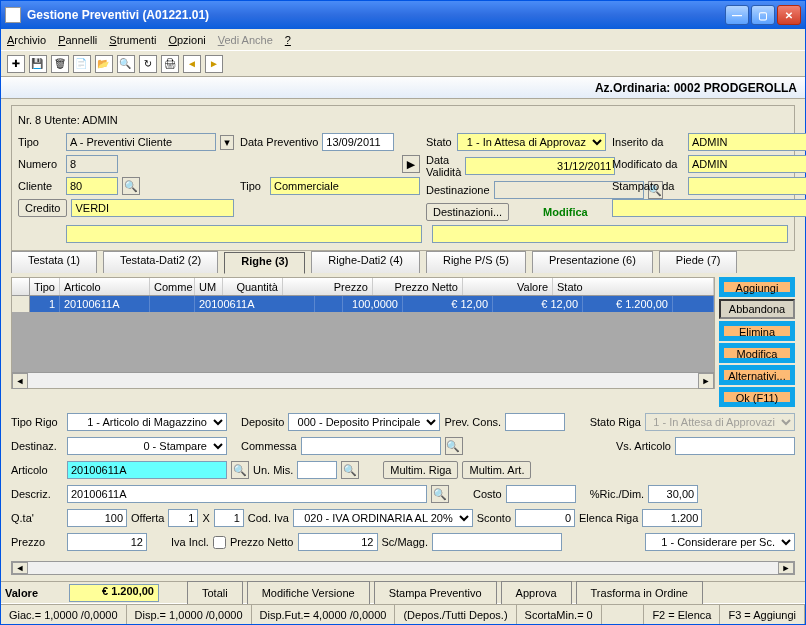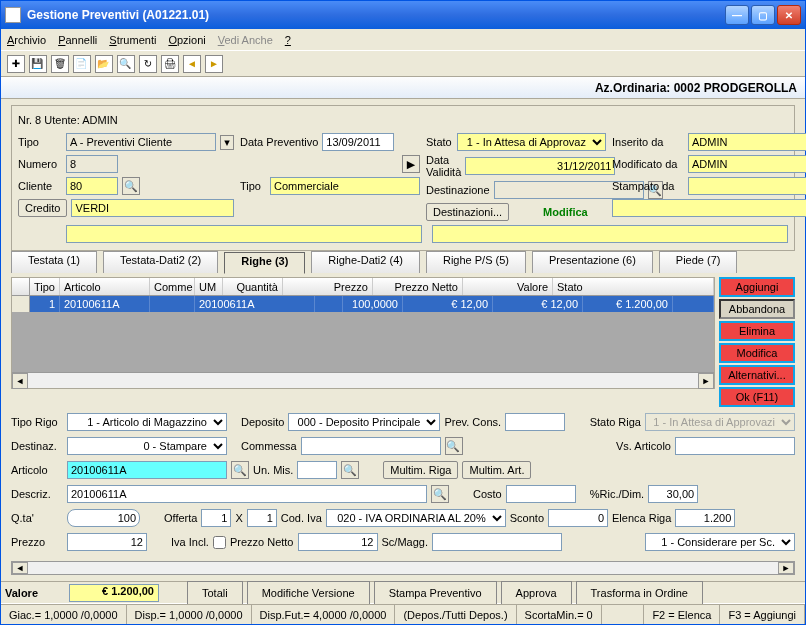--- a/index.html
+++ b/index.html
@@ -35,21 +35,21 @@
 .gridhdr { display:flex; background:linear-gradient(#fff,#e4e4e4); border-bottom:1px solid #999; height:18px; }
 .gridhdr .gc { border-right:1px solid #ccc; padding:0 4px; font-size:11px; display:flex; align-items:center; overflow:hidden; white-space:nowrap; }
 .gridbody { flex:1; background:#a9a9a9; overflow:hidden; }
 .gridrow { display:flex; height:16px; background:#316ac5; color:#fff; font-size:11px; }
 .gridrow .gc { border-right:1px solid rgba(255,255,255,0.2); padding:0 4px; display:flex; align-items:center; overflow:hidden; white-space:nowrap; }
 .gridhandle { width:18px; background:linear-gradient(#fff,#e4e4e4); border-right:1px solid #999; }
 .hscroll { height:16px; background:#ece9d8; border-top:1px solid #999; display:flex; }
 .sbtn { width:16px; height:16px; background:#ece9d8; border:1px solid #999; display:flex; align-items:center; justify-content:center; font-size:9px; }
 .strack { flex:1; background:#f0f0f0; }
 .sidebtns { display:flex; flex-direction:column; gap:2px; margin-left:4px; }
-.sidebtn { width:76px; height:20px; background:#ef4444; border:2px solid #0ea5e9; font-size:11px; cursor:pointer; }
+.sidebtn { width:76px; height:20px; background:#fdba74; border:5px solid #0ea5e9; font-size:11px; cursor:pointer; }
 .sidebtn.active { border:2px inset #888; background:#d8d4c4; }
 .detail { padding:4px 0; }
 .detail .row { min-height:22px; }
 select.input { background:#fff;text-align:right; }
 .footer { border-top:1px solid #aca899; background:#ece9d8; }
 .footrow { display:flex; align-items:center; height:22px; border-bottom:1px solid #fff; padding:0 4px; gap:4px; }
 .fbtn { height:24px; padding:0 14px; background:#ece9d8; border:1px solid #888; font-size:11px; cursor:pointer; }
 .vallabel { width:60px; font-weight:bold; }
 .valbox { width:90px; height:18px; background:#ffff99; border:1px solid #7f9db9; text-align:right; padding:0 4px; font-weight:bold; }
 .statusbar { height:20px; display:flex; align-items:center; background:#ece9d8; border-top:1px solid #aca899; font-size:11px; }
@@ -274,22 +274,22 @@
         <span class="lbl" style="width:52px">Descriz.</span>
         <input class="input" style="width: 360px;" value="20100611A">
         <div class="srch">🔍</div>
         <span class="lbl" style="margin-left:20px">Costo</span>
         <input class="input" style="width: 70px;">
         <span class="lbl" style="margin-left:10px">%Ric./Dim.</span>
         <input class="input right" style="width: 50px;" value="30,00">
       </div>
       <div class="row">
         <span class="lbl" style="width:52px">Q.ta'</span>
-        <input class="input right" style="width: 73px; border-radius: 8px;" value="100">
-        <span class="lbl" style="margin-left:20px">Offerta</span>
+        <input class="input right" style="width: 60px;" value="100">
+        <span class="lbl" style="">Offerta</span>
         <input class="input right" style="width: 30px;" value="1">
         <span>X</span>
         <input class="input right" style="width: 30px;" value="1">
         <span class="lbl">Cod. Iva</span>
         <select class="input" style="width:180px"><option>020 - IVA ORDINARIA AL 20%</option></select>
         <span class="lbl">Sconto</span>
         <input class="input right" style="width: 60px;" value="0">
         <span class="lbl">Elenca Riga</span>
         <input class="input right" style="width: 60px;" value="1.200">
       </div>

